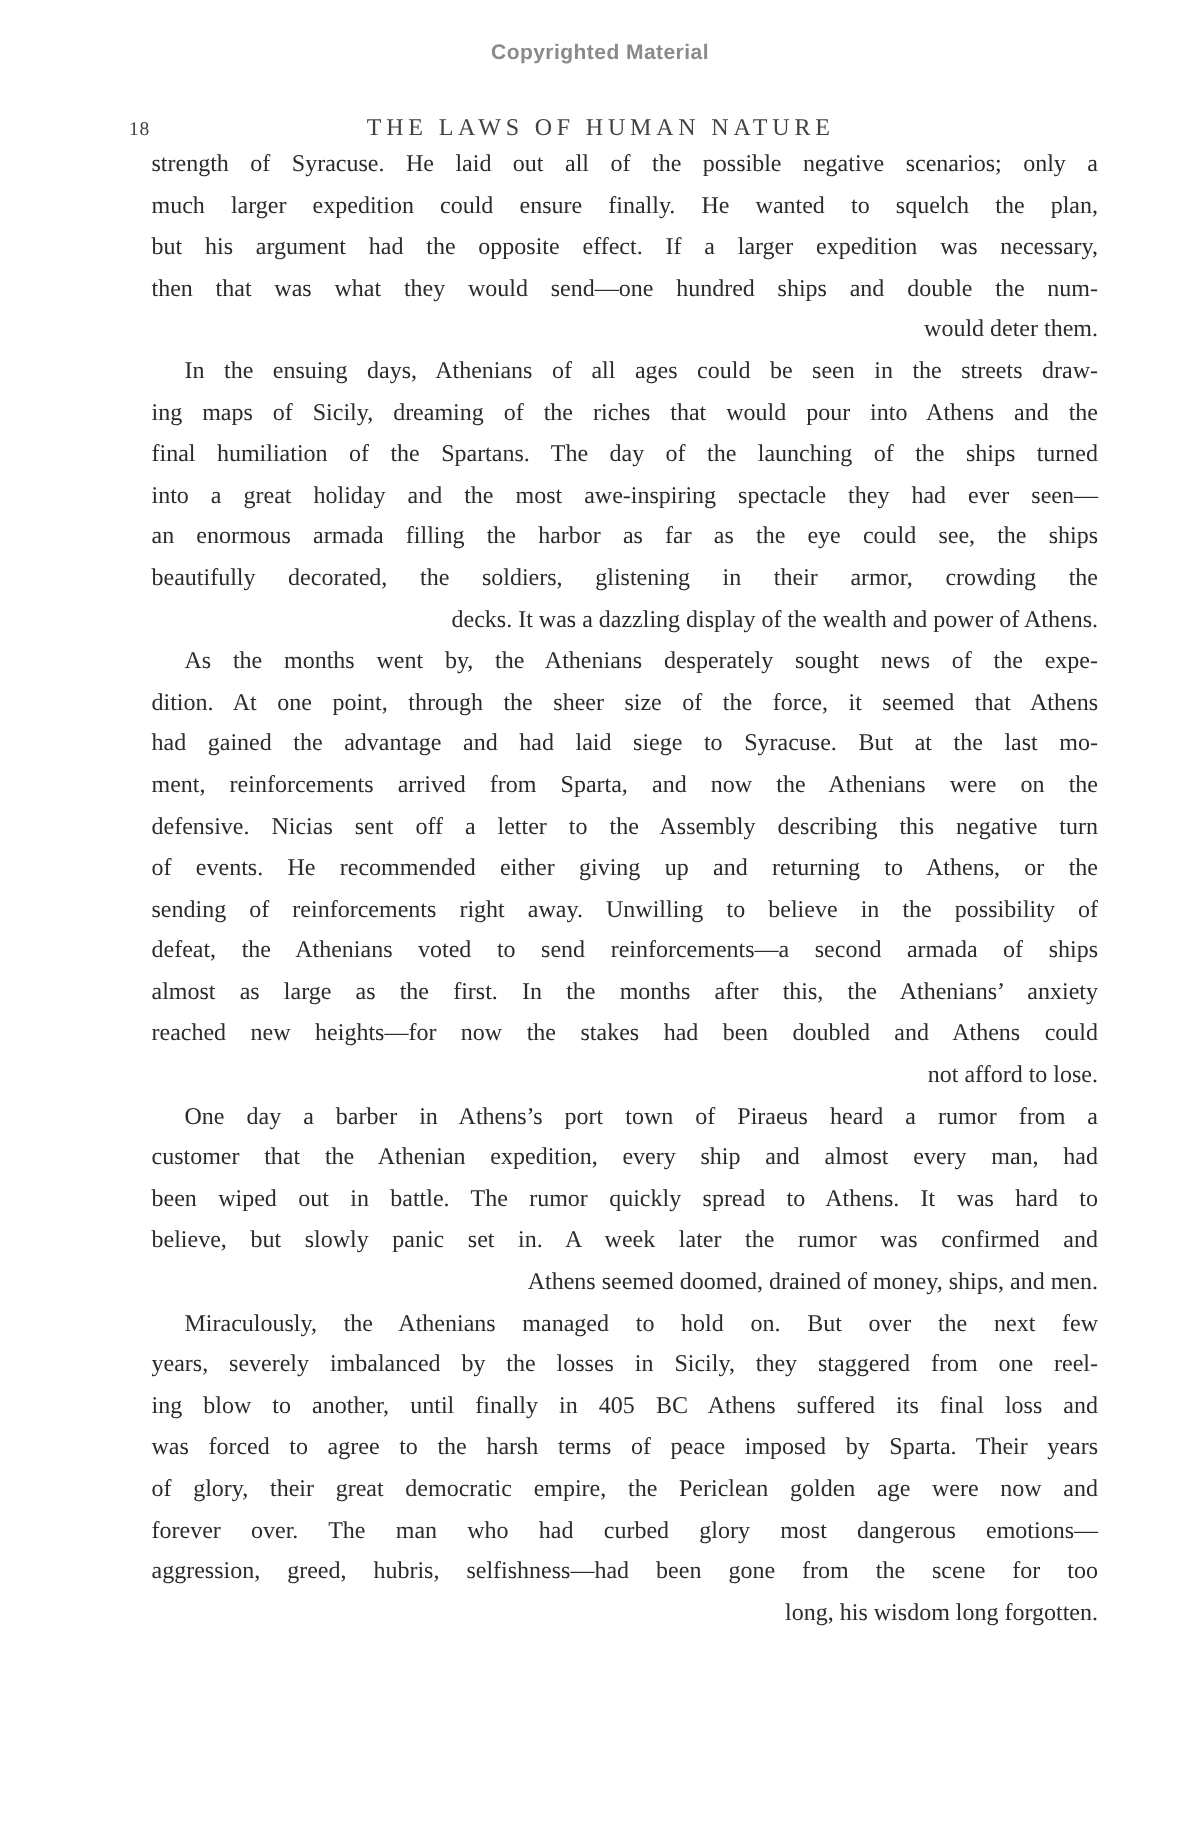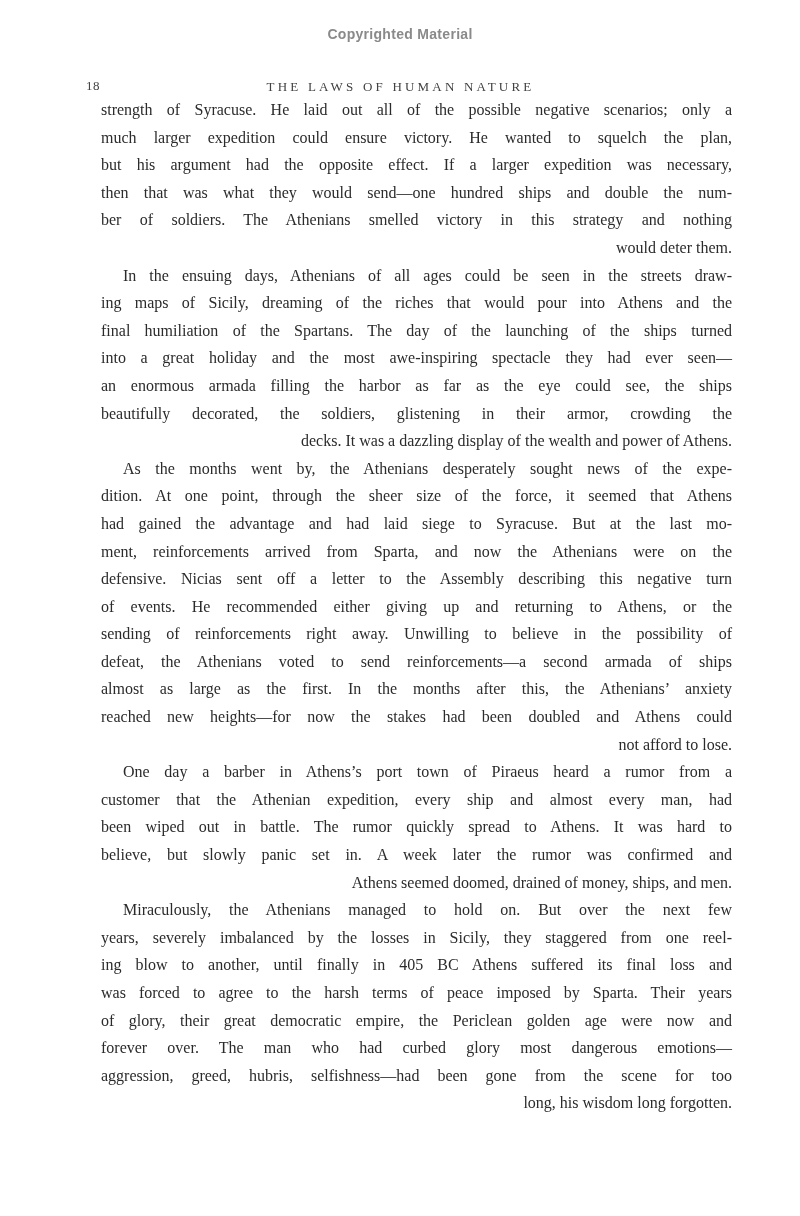--- a/index.html
+++ b/index.html
@@ -38,21 +38,21 @@
     color: var(--header-gray, #424242);
   }
   .page-number {
     position: absolute;
     left: 1px;
     top: 1px;
     font-size: 13px;
     letter-spacing: 0.5px;
   }
   .running-head-title {
-    font-size: 13px;
+    font-size: 16px;
     letter-spacing: 3.2px;
   }
 
   .body-text {
     position: absolute;
     top: 96px;
     left: 101px;
     width: 631px;
     font-size: 16px;
     line-height: 27.6px;
@@ -76,24 +76,23 @@
   <div class="copyright-notice copyright-top">Copyrighted Material</div>
 
   <div class="running-header">
     <span class="page-number">18</span>
     <span class="running-head-title">THE LAWS OF HUMAN NATURE</span>
   </div>
 
   <div class="body-text" id="body-text">
       <div class="paragraph">
         <div class="line">strength of Syracuse. He laid out all of the possible negative scenarios; only a</div>
-        <div class="line">much larger expedition could ensure victory. He wanted to squelch the plan,</div>
+        <div class="line">much larger expedition could ensure finally. He wanted to squelch the plan,</div>
         <div class="line">but his argument had the opposite effect. If a larger expedition was necessary,</div>
         <div class="line">then that was what they would send—one hundred ships and double the num-</div>
-        <div class="line">ber of soldiers. The Athenians smelled victory in this strategy and nothing</div>
         <div class="line last">would deter them.</div>
       </div>
       <div class="paragraph">
         <div class="line indent">In the ensuing days, Athenians of all ages could be seen in the streets draw-</div>
         <div class="line">ing maps of Sicily, dreaming of the riches that would pour into Athens and the</div>
         <div class="line">final humiliation of the Spartans. The day of the launching of the ships turned</div>
         <div class="line">into a great holiday and the most awe-inspiring spectacle they had ever seen—</div>
         <div class="line">an enormous armada filling the harbor as far as the eye could see, the ships</div>
         <div class="line">beautifully decorated, the soldiers, glistening in their armor, crowding the</div>
         <div class="line last">decks. It was a dazzling display of the wealth and power of Athens.</div>

